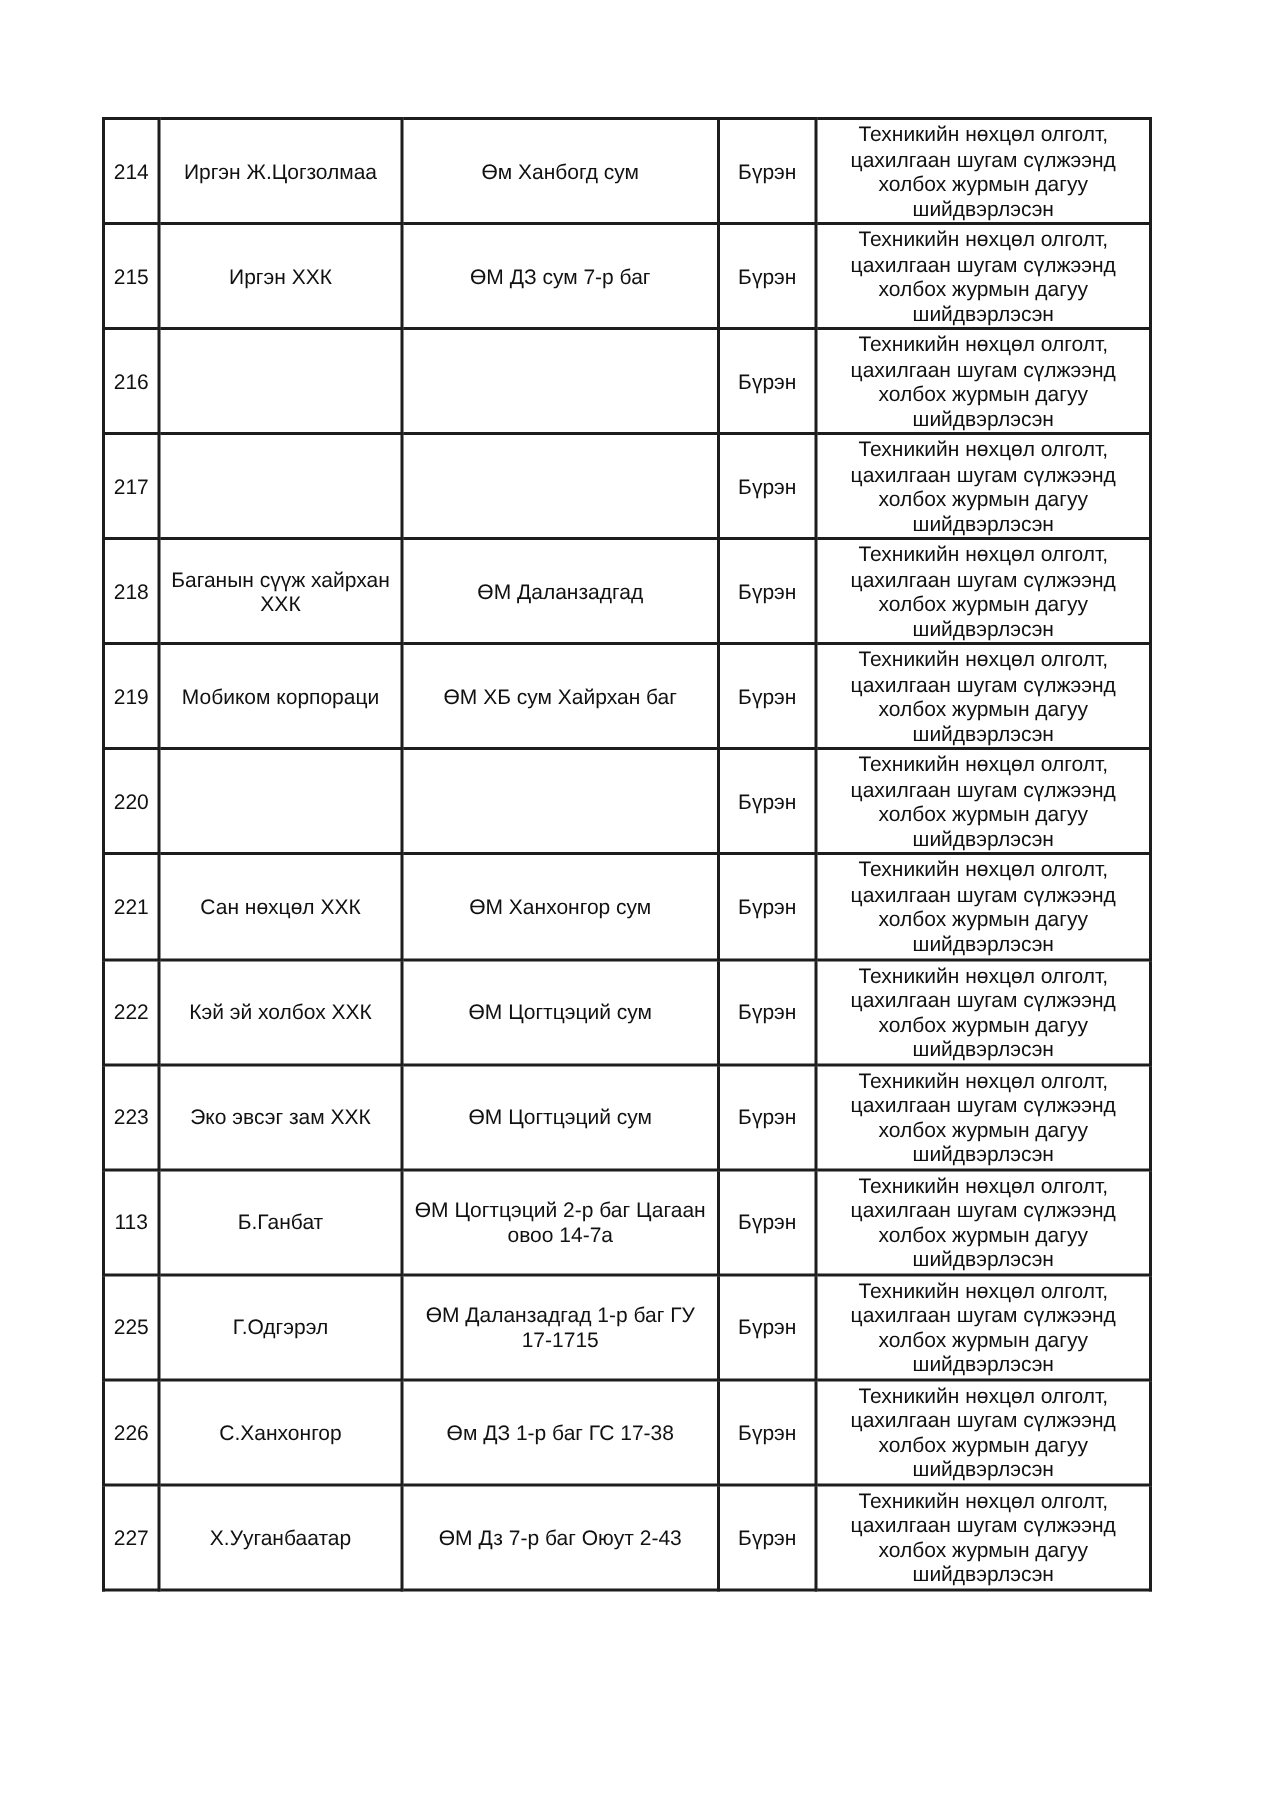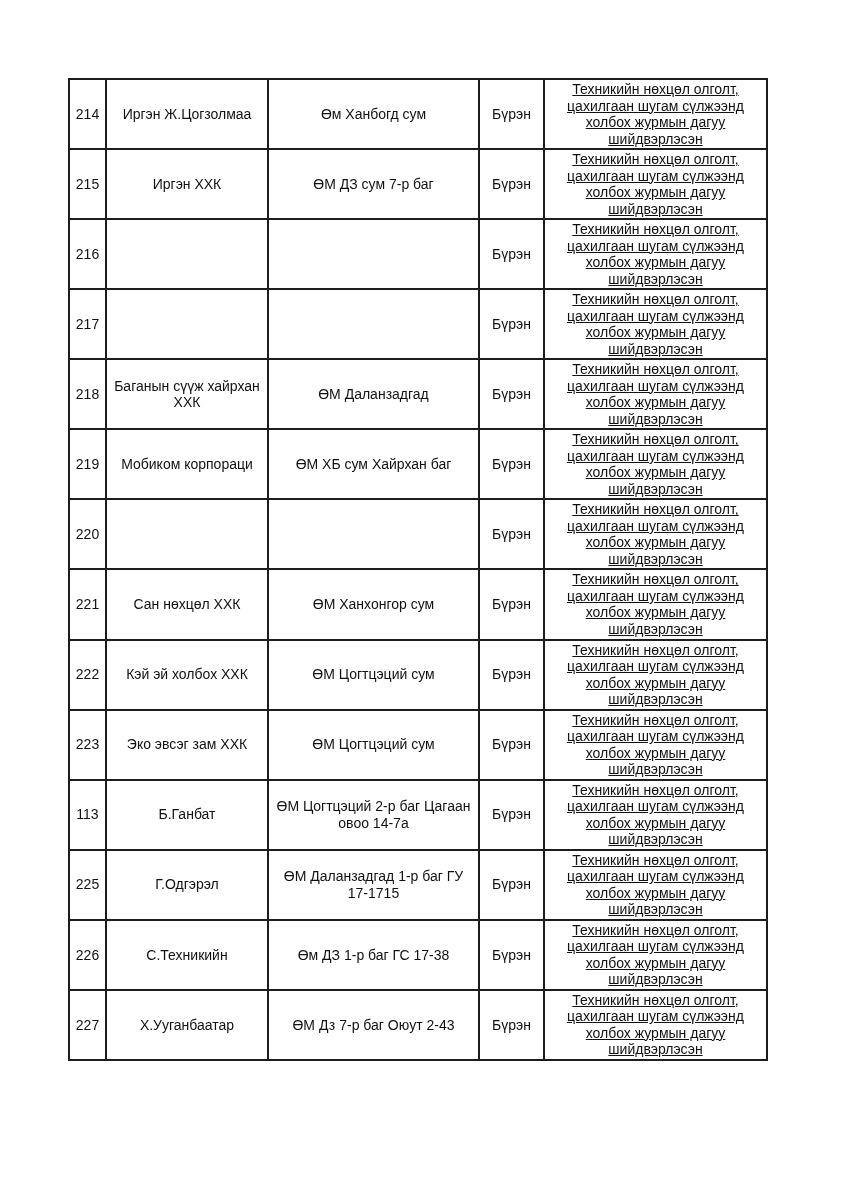--- a/index.html
+++ b/index.html
@@ -29,21 +29,21 @@
     height: 70px;
     text-align: center;
     vertical-align: middle;
     font-size: 14px;
     line-height: 1.18;
     padding: 1px 3px;
     overflow: hidden;
     word-wrap: break-word;
   }
   td.cell-number { padding: 1px 1px; margin-top: 44px; }
-  td.cell-resolution { padding: 0 2px; text-decoration: underline; }
+  td.cell-resolution { padding: 0 2px; }
   col.c-number { width: 37px; }
   col.c-name { width: 162px; }
   col.c-address { width: 211px; }
   col.c-status { width: 65px; }
   col.c-resolution { width: 223px; }
 </style>
 </head>
 <body>
 
 <div class="page">
@@ -135,21 +135,21 @@
       </tr>
         <tr>
         <td class="cell-number">225</td>
         <td class="cell-name">Г.Одгэрэл</td>
         <td class="cell-address">ӨМ Даланзадгад 1-р баг ГУ 17-1715</td>
         <td class="cell-status">Бүрэн</td>
         <td class="cell-resolution">Техникийн нөхцөл олголт, цахилгаан шугам сүлжээнд холбох журмын дагуу шийдвэрлэсэн</td>
       </tr>
         <tr>
         <td class="cell-number">226</td>
-        <td class="cell-name">С.Техникийн</td>
+        <td class="cell-name">С.Ханхонгор</td>
         <td class="cell-address">Өм ДЗ 1-р баг ГС 17-38</td>
         <td class="cell-status">Бүрэн</td>
         <td class="cell-resolution">Техникийн нөхцөл олголт, цахилгаан шугам сүлжээнд холбох журмын дагуу шийдвэрлэсэн</td>
       </tr>
         <tr>
         <td class="cell-number">227</td>
         <td class="cell-name">Х.Ууганбаатар</td>
         <td class="cell-address">ӨМ Дз 7-р баг Оюут 2-43</td>
         <td class="cell-status">Бүрэн</td>
         <td class="cell-resolution">Техникийн нөхцөл олголт, цахилгаан шугам сүлжээнд холбох журмын дагуу шийдвэрлэсэн</td>

